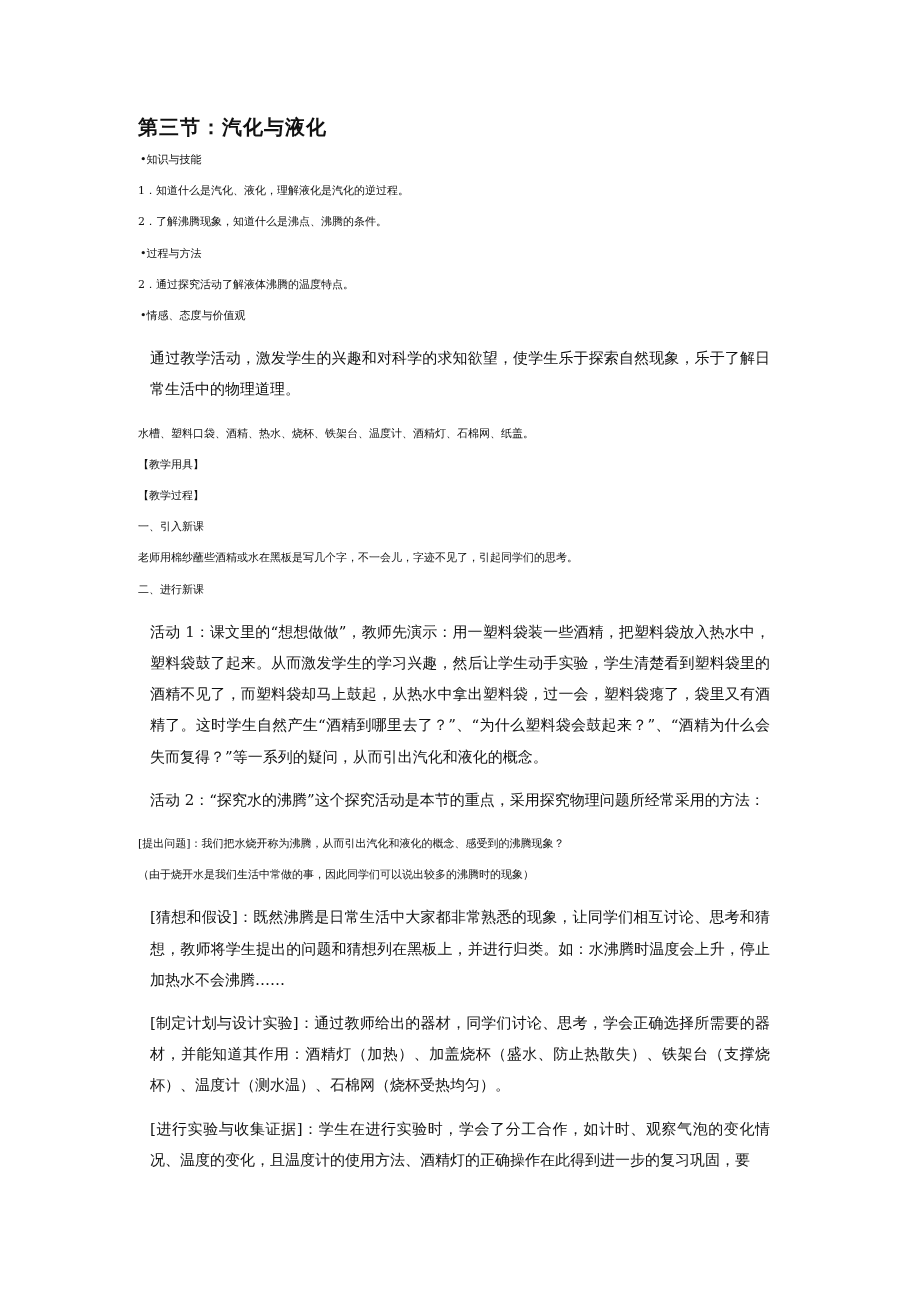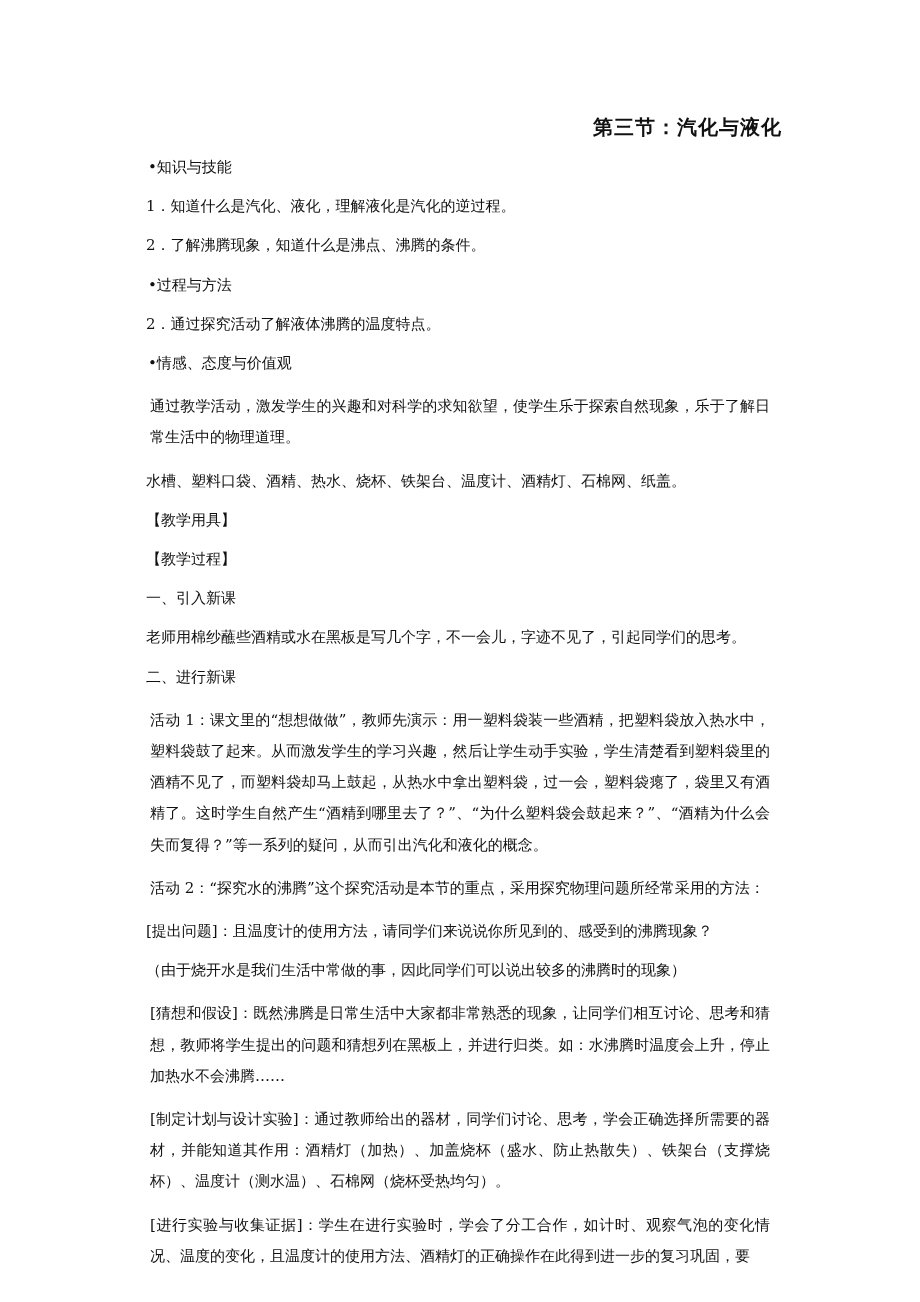--- a/index.html
+++ b/index.html
@@ -1,21 +1,21 @@
 <!DOCTYPE html>
 <html><head>
 <meta charset="utf-8">
 <style>
   html, body { margin: 0; padding: 0; background: #ffffff; }
   body { width: 920px; height: 1302px; position: relative; overflow: hidden;
          font-family: "DejaVu Serif", "Liberation Serif", serif; color: #111; }
   .page { position: absolute; left: 138px; top: 112px; width: 644px; }
-  .title { text-align: right; font-family: "DejaVu Sans", "Liberation Sans", sans-serif;
+  .title { text-align: left; font-family: "DejaVu Sans", "Liberation Sans", sans-serif;
            font-weight: bold; font-size: 20px; line-height: 30px; height: 32px; margin: 0 0 0 0; letter-spacing: 1px; }
-  .line { font-size: 15px; line-height: 31.2px; margin: 8px; white-space: normal; text-align: justify; }
+  .line { font-size: 11px; line-height: 31.2px; margin: 0; white-space: normal; text-align: justify; }
   .para { font-size: 15px; line-height: 31.2px; margin: 12px; text-align: justify; }
   .bullet-head { padding-left: 2px; }
 </style>
 </head>
 <body>
 
 <div class="page">
   <h1 class="title">第三节：汽化与液化</h1>
   <div id="body">
     <p class="line bullet-head">•知识与技能</p>
@@ -26,19 +26,19 @@
     <p class="line bullet-head">•情感、态度与价值观</p>
     <p class="para">通过教学活动，激发学生的兴趣和对科学的求知欲望，使学生乐于探索自然现象，乐于了解日常生活中的物理道理。</p>
     <p class="line">水槽、塑料口袋、酒精、热水、烧杯、铁架台、温度计、酒精灯、石棉网、纸盖。</p>
     <p class="line">【教学用具】</p>
     <p class="line">【教学过程】</p>
     <p class="line">一、引入新课</p>
     <p class="line">老师用棉纱蘸些酒精或水在黑板是写几个字，不一会儿，字迹不见了，引起同学们的思考。</p>
     <p class="line">二、进行新课</p>
     <p class="para">活动 1：课文里的“想想做做”，教师先演示：用一塑料袋装一些酒精，把塑料袋放入热水中，塑料袋鼓了起来。从而激发学生的学习兴趣，然后让学生动手实验，学生清楚看到塑料袋里的酒精不见了，而塑料袋却马上鼓起，从热水中拿出塑料袋，过一会，塑料袋瘪了，袋里又有酒精了。这时学生自然产生“酒精到哪里去了？”、“为什么塑料袋会鼓起来？”、“酒精为什么会失而复得？”等一系列的疑问，从而引出汽化和液化的概念。</p>
     <p class="para">活动 2：“探究水的沸腾”这个探究活动是本节的重点，采用探究物理问题所经常采用的方法：</p>
-    <p class="line">[提出问题]：且温度计的使用方法，请同学们来说说你所见到的、感受到的沸腾现象？</p>
+    <p class="line">[提出问题]：我们把水烧开称为沸腾，从而引出汽化和液化的概念、感受到的沸腾现象？</p>
     <p class="line">（由于烧开水是我们生活中常做的事，因此同学们可以说出较多的沸腾时的现象）</p>
     <p class="para">[猜想和假设]：既然沸腾是日常生活中大家都非常熟悉的现象，让同学们相互讨论、思考和猜想，教师将学生提出的问题和猜想列在黑板上，并进行归类。如：水沸腾时温度会上升，停止加热水不会沸腾……</p>
     <p class="para">[制定计划与设计实验]：通过教师给出的器材，同学们讨论、思考，学会正确选择所需要的器材，并能知道其作用：酒精灯（加热）、加盖烧杯（盛水、防止热散失）、铁架台（支撑烧杯）、温度计（测水温）、石棉网（烧杯受热均匀）。</p>
     <p class="para">[进行实验与收集证据]：学生在进行实验时，学会了分工合作，如计时、观察气泡的变化情况、温度的变化，且温度计的使用方法、酒精灯的正确操作在此得到进一步的复习巩固，要</p>
   </div>
 </div>
 
 </body></html>

